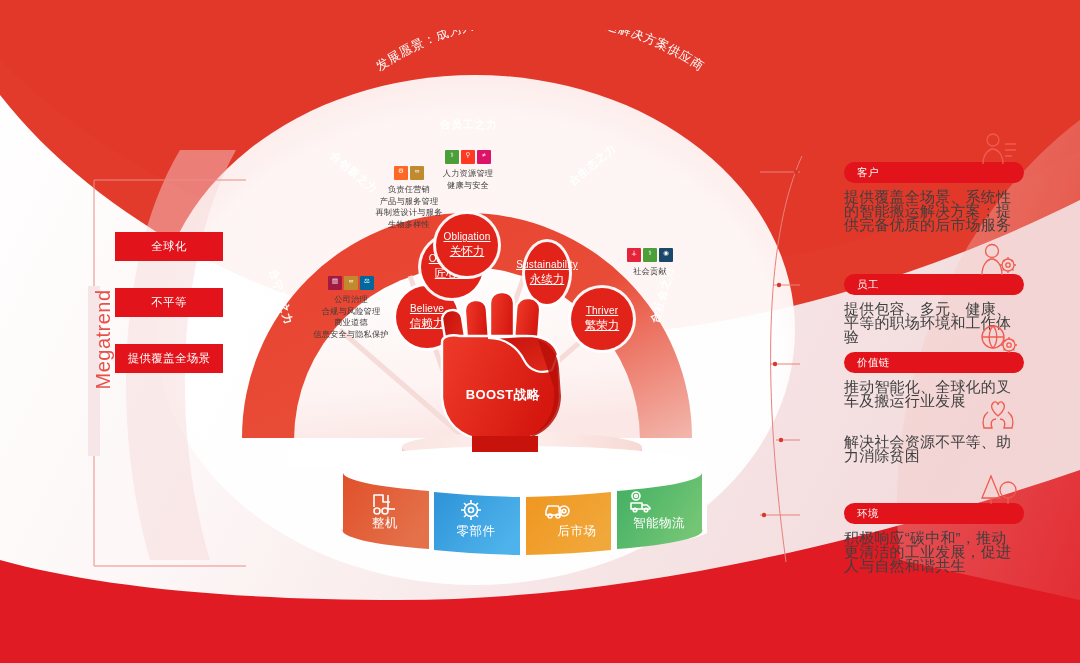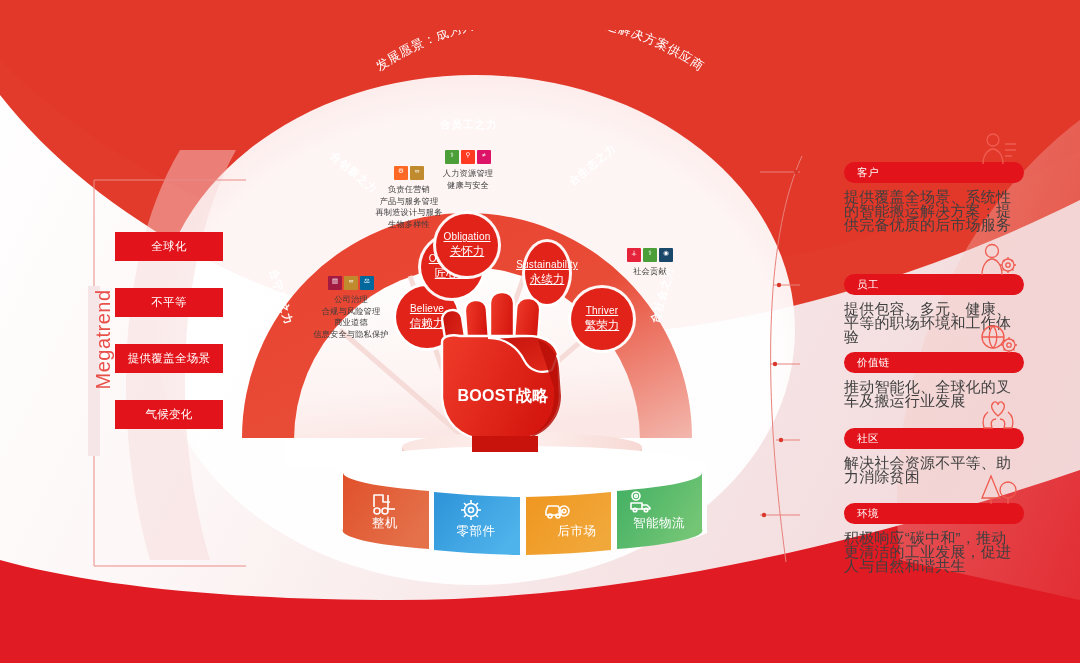--- a/index.html
+++ b/index.html
@@ -61,21 +61,21 @@
     box-shadow:0 0 0 3px rgba(255,255,255,.95);
     text-decoration:underline;
   }
   .core .en { font-size:10px; letter-spacing:.2px; }
   .core .cn { font-size:11.5px; margin-top:2px; }
 
   
   .fist { position:absolute; left:430px; top:278px; width:150px; height:175px; }
   .fist-label {
     position:absolute; left:443px; top:386px; width:120px; text-align:center;
-    color:#fff; font-size:16px; font-weight:bold; letter-spacing:.3px;
+    color:#fff; font-size:13px; font-weight:bold; letter-spacing:.3px;
   }
 
   
   .podium { position:absolute; left:330px; top:425px; width:385px; height:130px; }
   .biz-labels { position:absolute; left:330px; top:425px; width:385px; height:130px; }
   .biz-cell {
     position:absolute; width:86px; text-align:center; color:#fff;
     font-size:12.5px; letter-spacing:.5px;
   }
 
@@ -145,21 +145,20 @@
   <div class="megatrend-wrap">
     <svg class="mt-bracket" viewBox="0 0 160 390">
       <path d="M158,2 L6,2 L6,388 L158,388" fill="none" stroke="#e98c86" stroke-width="1"></path>
       <rect x="0" y="108" width="12" height="170" fill="#f7e6e7"></rect>
     </svg>
     <div class="mt-label">Megatrend</div>
     <div class="mt-items">
       <div class="mt-pill">全球化</div>
       <div class="mt-pill">不平等</div>
       <div class="mt-pill">提供覆盖全场景</div>
-      <div class="mt-pill">气候变化</div>
     </div>
   </div>
 
   <div class="wheel">
     <svg width="470" height="360" viewBox="0 0 470 360">
       <defs>
         <linearGradient id="ringG" x1="0" y1="0" x2="1" y2="1">
           <stop offset="0%" stop-color="#e8402f"></stop>
           <stop offset="55%" stop-color="#e84c37"></stop>
           <stop offset="100%" stop-color="#f3b7ad"></stop>
@@ -430,21 +429,20 @@
       <div class="stake-pill">价值链</div>
       <div class="stake-desc">推动智能化、全球化的叉车及搬运行业发展</div>
     </div>
 
     <div class="stake-item" style="top:278px;">
       <svg class="stake-icon" viewBox="0 0 40 38" style="top:-34px;" fill="none" stroke="#ef5b4f" stroke-width="1.3">
         <path d="M20,22 C14,17 12,12 15,9 C17.5,6.5 20,9 20,11 C20,9 22.5,6.5 25,9 C28,12 26,17 20,22 Z"></path>
         <path d="M10,18 C6,21 4,27 6,34 L14,34 C12,28 14,25 18,25"></path>
         <path d="M30,18 C34,21 36,27 34,34 L26,34 C28,28 26,25 22,25"></path>
       </svg>
-      <div class="stake-pill">社区</div>
       <div class="stake-desc">解决社会资源不平等、助力消除贫困</div>
     </div>
 
     <div class="stake-item" style="top:353px;">
       <svg class="stake-icon" viewBox="0 0 40 38" style="top:-33px;" fill="none" stroke="#ef5b4f" stroke-width="1.3">
         <path d="M13,6 L4,28 H22 Z"></path>
           <path d="M13,28 V34"></path>
         <circle cx="30" cy="20" r="8"></circle>
           <path d="M30,28 V34"></path>
       </svg>

